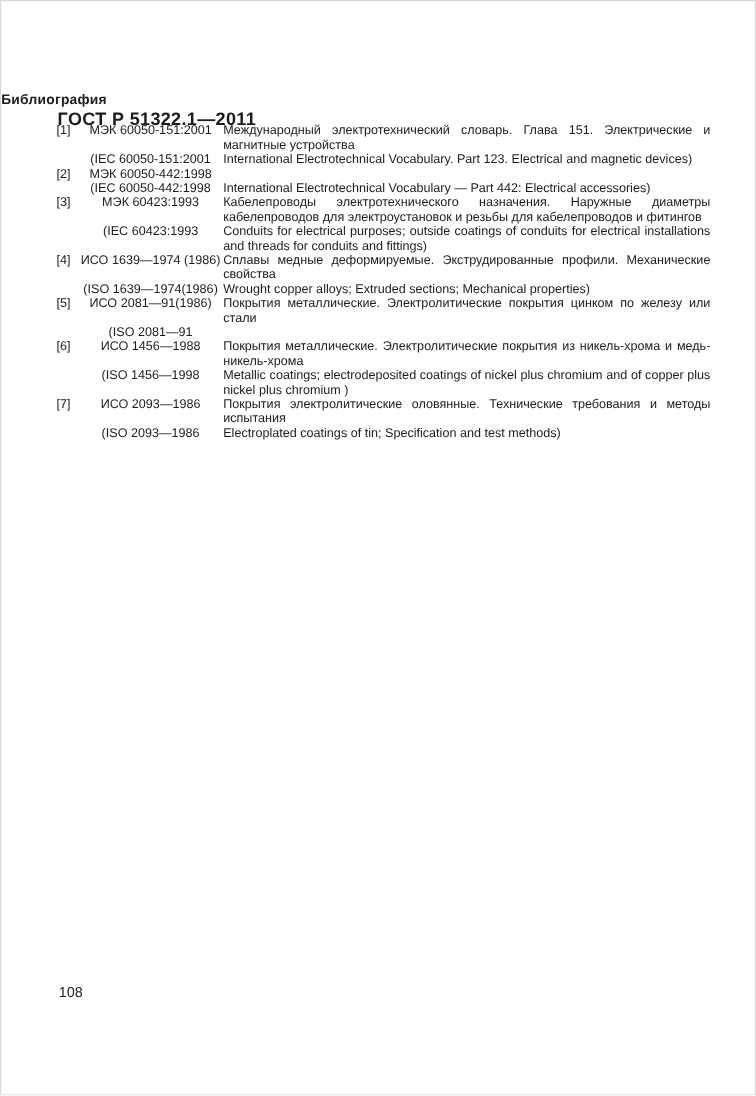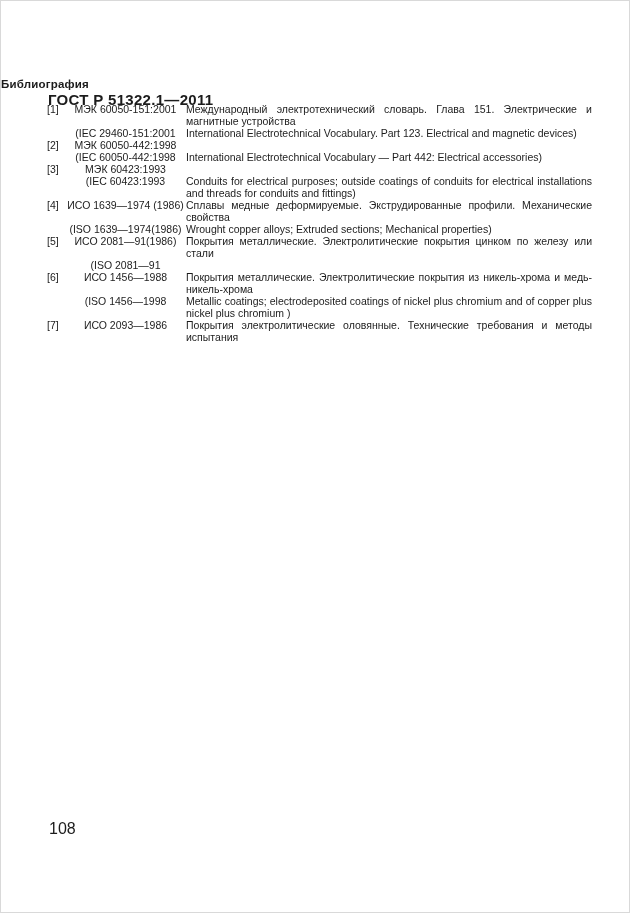--- a/index.html
+++ b/index.html
@@ -62,58 +62,59 @@
     text-align: center;
   }
   .col-desc {
     flex: 1 1 auto;
     text-align: justify;
   }
   .page-number {
     position: absolute;
     left: 48px;
     top: 819px;
-    font-size: 16px;
+    font-size: 12px;
   }
 </style>
 </head>
 <body>
 
 <div class="page">
 
   <div class="doc-header">ГОСТ Р 51322.1—2011</div>
 
   <div class="section-title">Библиография</div>
 
   <div class="biblio">
 
     <div class="biblio-row">
       <span class="col-ref">[1]</span>
       <span class="col-code">МЭК 60050-151:2001</span>
       <span class="col-desc">Международный электротехнический словарь. Глава 151. Электрические и магнитные устройства</span>
     </div>
     <div class="biblio-row">
       <span class="col-ref"></span>
-      <span class="col-code">(IEC 29460-151:2001</span>
+      <span class="col-code">(IEC 60050-151:2001</span>
       <span class="col-desc">International Electrotechnical Vocabulary. Part 123. Electrical and magnetic devices)</span>
     </div>
 
     <div class="biblio-row">
       <span class="col-ref">[2]</span>
       <span class="col-code">МЭК 60050-442:1998</span>
     </div>
     <div class="biblio-row">
       <span class="col-ref"></span>
       <span class="col-code">(IEC 60050-442:1998</span>
       <span class="col-desc">International Electrotechnical Vocabulary — Part 442: Electrical accessories)</span>
     </div>
 
     <div class="biblio-row">
       <span class="col-ref">[3]</span>
       <span class="col-code">МЭК 60423:1993</span>
+      <span class="col-desc">Кабелепроводы электротехнического назначения. Наружные диаметры кабелепроводов для электроустановок и резьбы для кабелепроводов и фитингов</span>
     </div>
     <div class="biblio-row">
       <span class="col-ref"></span>
       <span class="col-code">(IEC 60423:1993</span>
       <span class="col-desc">Conduits for electrical purposes; outside coatings of conduits for electrical installations and threads for conduits and fittings)</span>
     </div>
 
     <div class="biblio-row">
       <span class="col-ref">[4]</span>
       <span class="col-code">ИСО 1639—1974 (1986)</span>
@@ -144,18 +145,23 @@
       <span class="col-ref"></span>
       <span class="col-code">(ISO 1456—1998</span>
       <span class="col-desc">Metallic coatings; electrodeposited coatings of nickel plus chromium and of copper plus nickel plus chromium )</span>
     </div>
 
     <div class="biblio-row">
       <span class="col-ref">[7]</span>
       <span class="col-code">ИСО 2093—1986</span>
       <span class="col-desc">Покрытия электролитические оловянные. Технические требования и методы испытания</span>
     </div>
+    <div class="biblio-row">
+      <span class="col-ref"></span>
+      <span class="col-code">(ISO 2093—1986</span>
+      <span class="col-desc">Electroplated coatings of tin; Specification and test methods)</span>
+    </div>
 
   </div>
 
   <div class="page-number">108</div>
 
 </div>
 
 </body></html>

